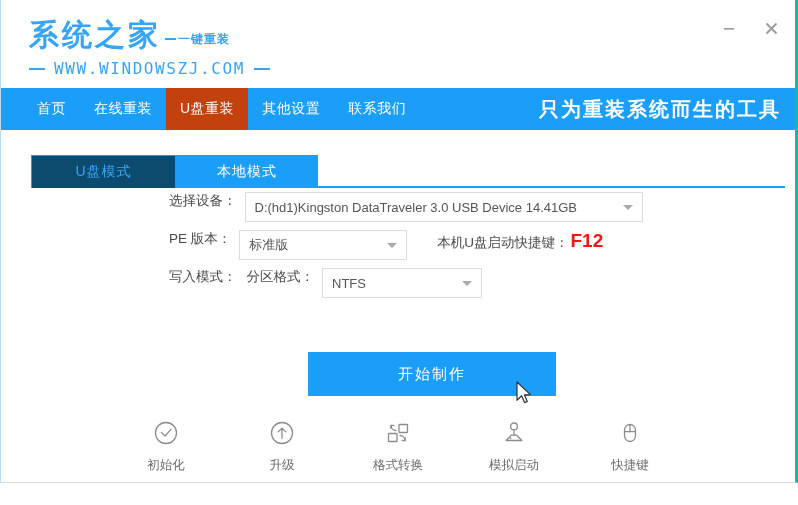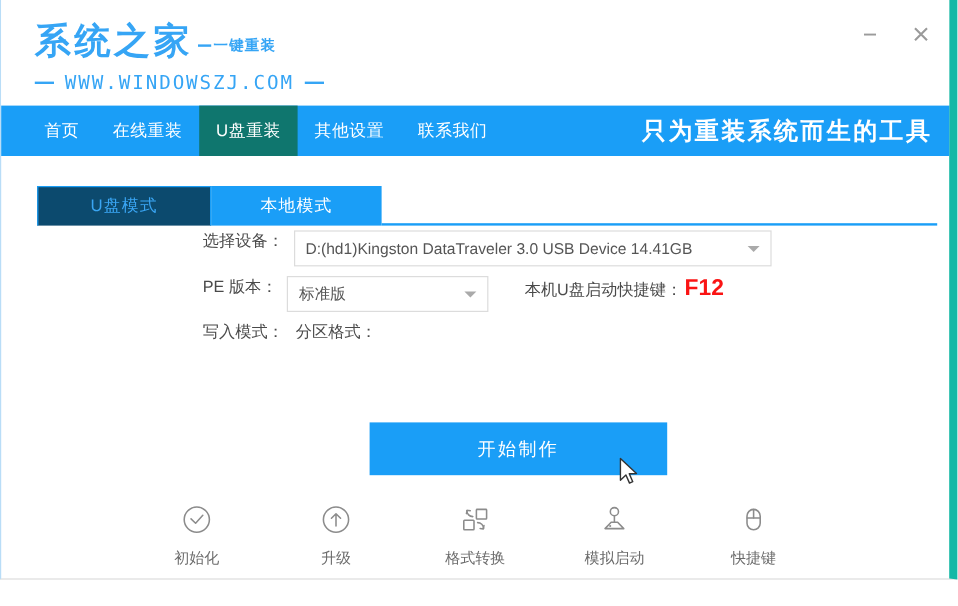--- a/index.html
+++ b/index.html
@@ -7,21 +7,21 @@
     width: 798px; height: 505px;
     font-family: "Liberation Sans", "DejaVu Sans", sans-serif;
     background: #ffffff;
     overflow: hidden;
   }
   #app {
     position: relative;
     width: 798px; height: 483px;
     background: #ffffff;
     border-left: 1px solid #b9ddf7;
-    border-right: 7px solid #14b8a6;
+    border-right: 3px solid #14b8a6;
     border-bottom: 1px solid #dcdcdc;
   }
 
   
   .titlebar {
     position: absolute; left: 0; top: 0;
     width: 100%; height: 88px;
     background: #ffffff;
   }
   .logo-wrap {
@@ -100,21 +100,21 @@
   .nav-items { display: flex; align-items: stretch; padding-left: 22px; }
   .nav-item {
     display: flex; align-items: center; justify-content: center;
     padding: 0 14px;
     color: #ffffff;
     font-size: 14px;
     letter-spacing: 0.5px;
     cursor: pointer;
     white-space: nowrap;
   }
-  .nav-item.active { background: #0f766e; }
+  .nav-item.active { background: #c2410c; }
   .nav-slogan {
     position: absolute;
     right: 14px; top: 0;
     height: 42px;
     display: flex; align-items: center;
     color: #ffffff;
     font-size: 20px;
     font-weight: bold;
     letter-spacing: 2px;
     white-space: nowrap;
@@ -334,20 +334,24 @@
       </div>
       <div class="hotkey">
         <span>本机U盘启动快捷键：</span>
         <span class="key">F12</span>
       </div>
     </div>
 
     <div class="form-row">
       <span class="field-label">写入模式：</span>
       <span class="field-label gap-mid">分区格式：</span>
+      <div class="select w-part">
+        <span>NTFS</span>
+        <span class="caret"></span>
+      </div>
     </div>
 
   </div>
 
   <button class="start-btn">开始制作</button>
 
   <div class="tools">
 
     <div class="tool">
       <span class="ticon">

